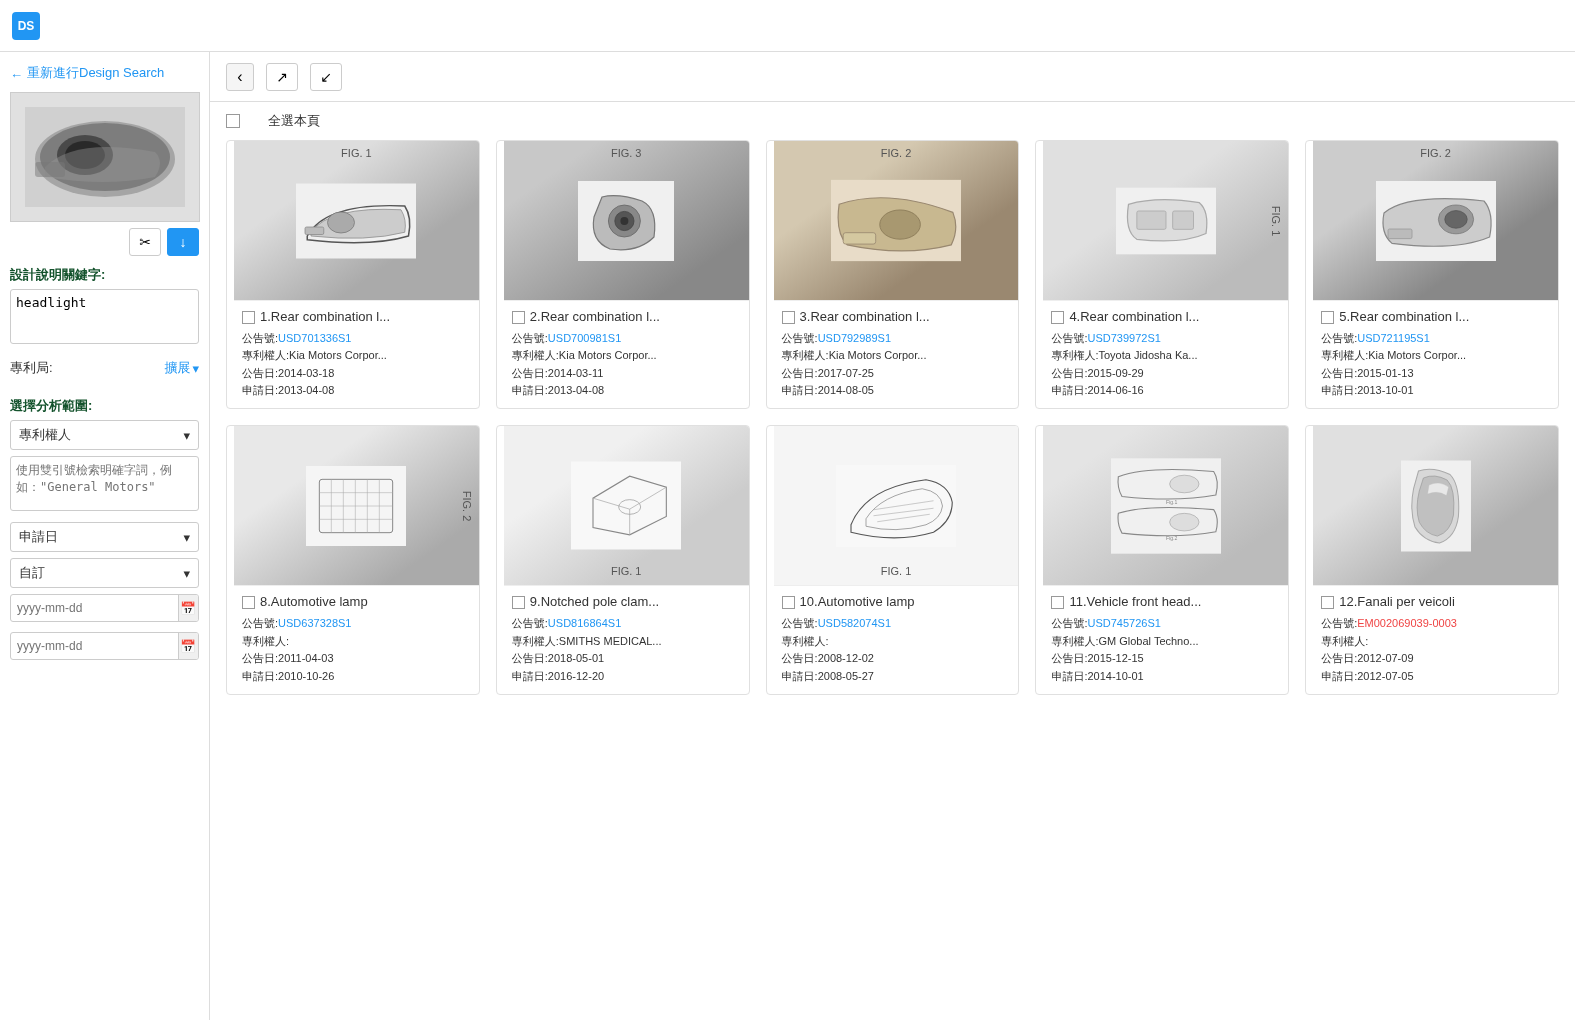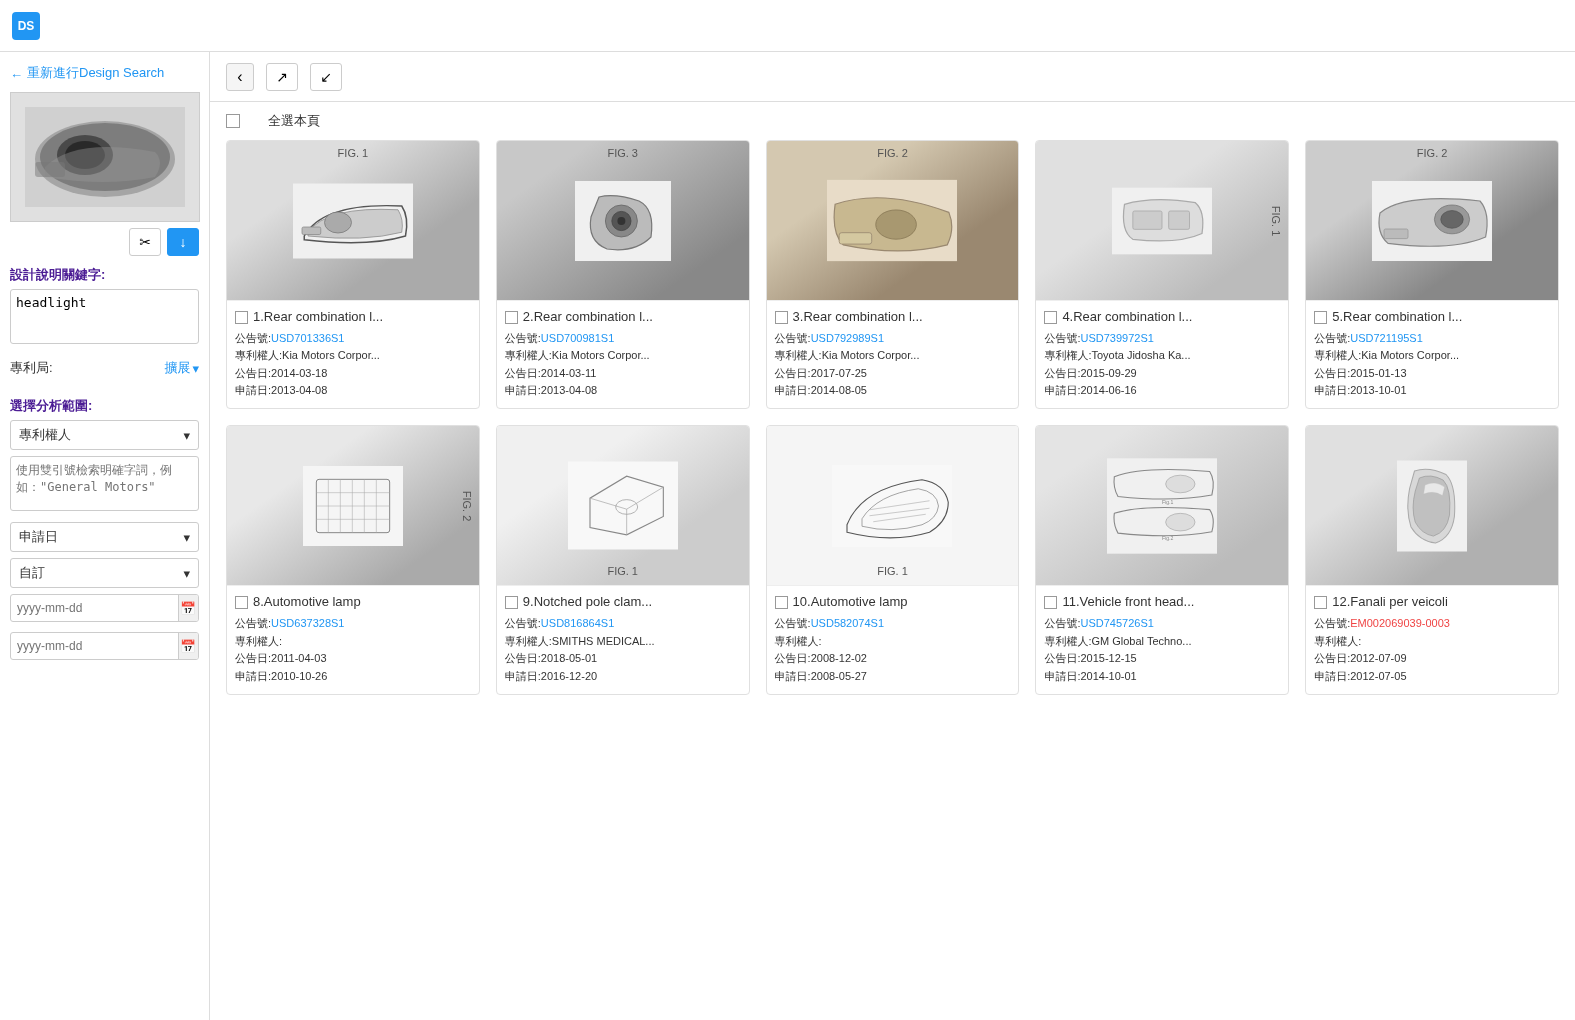--- a/index.html
+++ b/index.html
@@ -84,21 +84,21 @@
     .img-action-btn.blue {
       background: #2196F3;
       color: #fff;
       border-color: #2196F3;
     }
 
     .section-label {
       font-size: 13px;
       font-weight: bold;
       margin-bottom: 5px;
-      color: #4c1d95;
+      color: #14532d;
     }
     .keyword-textarea {
       width: 100%;
       height: 55px;
       border: 1px solid #ccc;
       border-radius: 3px;
       padding: 5px;
       font-size: 13px;
       resize: none;
       margin-bottom: 12px;
@@ -276,20 +276,21 @@
       grid-template-columns: repeat(5, 1fr);
       gap: 16px;
     }
 
     .result-card {
       border: 1px solid #e0e0e0;
       border-radius: 4px;
       overflow: hidden;
       background: #fff;
       cursor: pointer;
+      padding-left: 7px;
     }
     .card-image {
       width: 100%;
       height: 160px;
       background: #f8f8f8;
       display: flex;
       align-items: center;
       justify-content: center;
       border-bottom: 1px solid #eee;
       position: relative;

